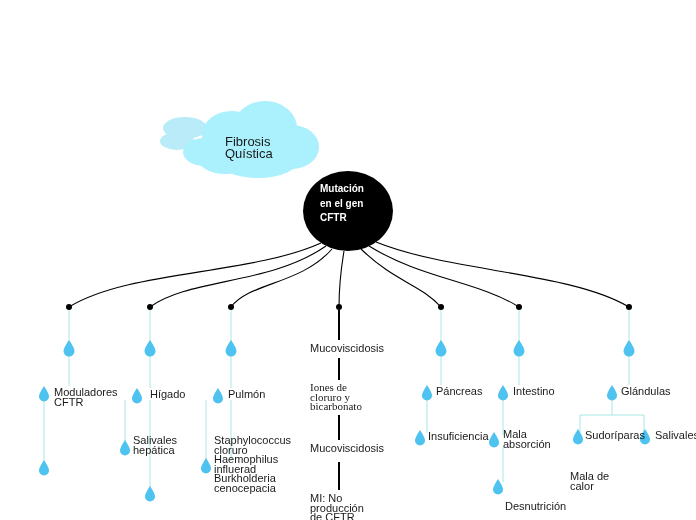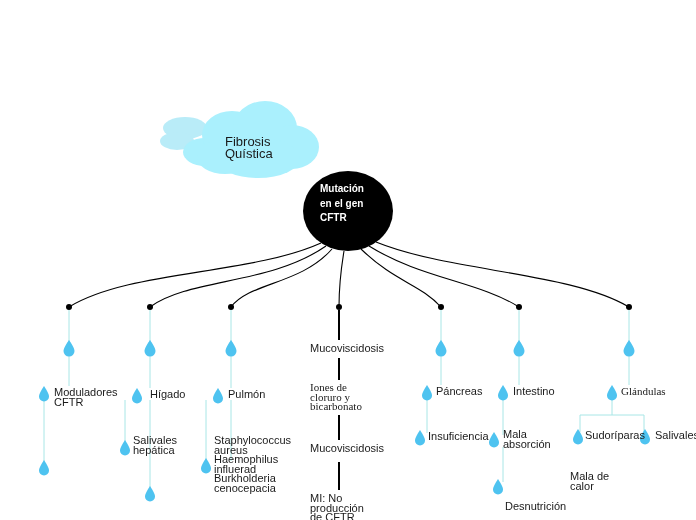--- a/index.html
+++ b/index.html
@@ -167,24 +167,24 @@
 
   <div class="cloud-label">Fibrosis Quística</div>
 
   <div class="center-label">Mutación en el gen CFTR</div>
 
   <div class="leaf-text" style="left:54px; top:388px;">Moduladores CFTR</div>
   <div class="leaf-text" style="left:150px; top:390px; width:40px;">Hígado</div>
   <div class="leaf-text" style="left:228px; top:390px; width:40px;">Pulmón</div>
   <div class="leaf-text" style="left:436px; top:387px; width:45px;">Páncreas</div>
   <div class="leaf-text" style="left:513px; top:387px; width:45px;">Intestino</div>
-  <div class="leaf-text" style="left:621px; top:387px; width:48px;font-family:Liberation Serif, serif;">Glándulas</div>
+  <div class="leaf-text" style="left:621px; top:387px; width:48px;">Glándulas</div>
 
   <div class="leaf-text" style="left:133px; top:436px; width:45px;">Salivales hepática</div>
-  <div class="leaf-text" style="left:214px; top:436px; width:52px;">Staphylococcus aureus Haemophilus influerad Burkholderia cenocepacia</div>
+  <div class="leaf-text" style="left:214px; top:436px; width:52px;">Staphylococcus cloruro Haemophilus influerad Burkholderia cenocepacia</div>
   <div class="leaf-text" style="left:428px; top:432px; width:55px;">Insuficiencia</div>
   <div class="leaf-text" style="left:503px; top:430px; width:42px;">Mala absorción</div>
   <div class="leaf-text" style="left:505px; top:482px; width:55px;margin-top:20px;">Desnutrición</div>
   <div class="leaf-text" style="left:585px; top:431px; width:50px;">Sudoríparas</div>
   <div class="leaf-text" style="left:655px; top:431px; width:45px;">Salivales</div>
   <div class="leaf-text" style="left:570px; top:472px; width:60px;">Mala de calor</div>
 
   <div class="leaf-text" style="left:310px; top:344px; width:70px;">Mucoviscidosis</div>
   <div class="leaf-text" style="left:310px; top:383px; width:52px;font-family:Liberation Serif, serif;">Iones de cloruro y bicarbonato</div>
   <div class="leaf-text" style="left:310px; top:444px; width:52px;">Mucoviscidosis</div>

